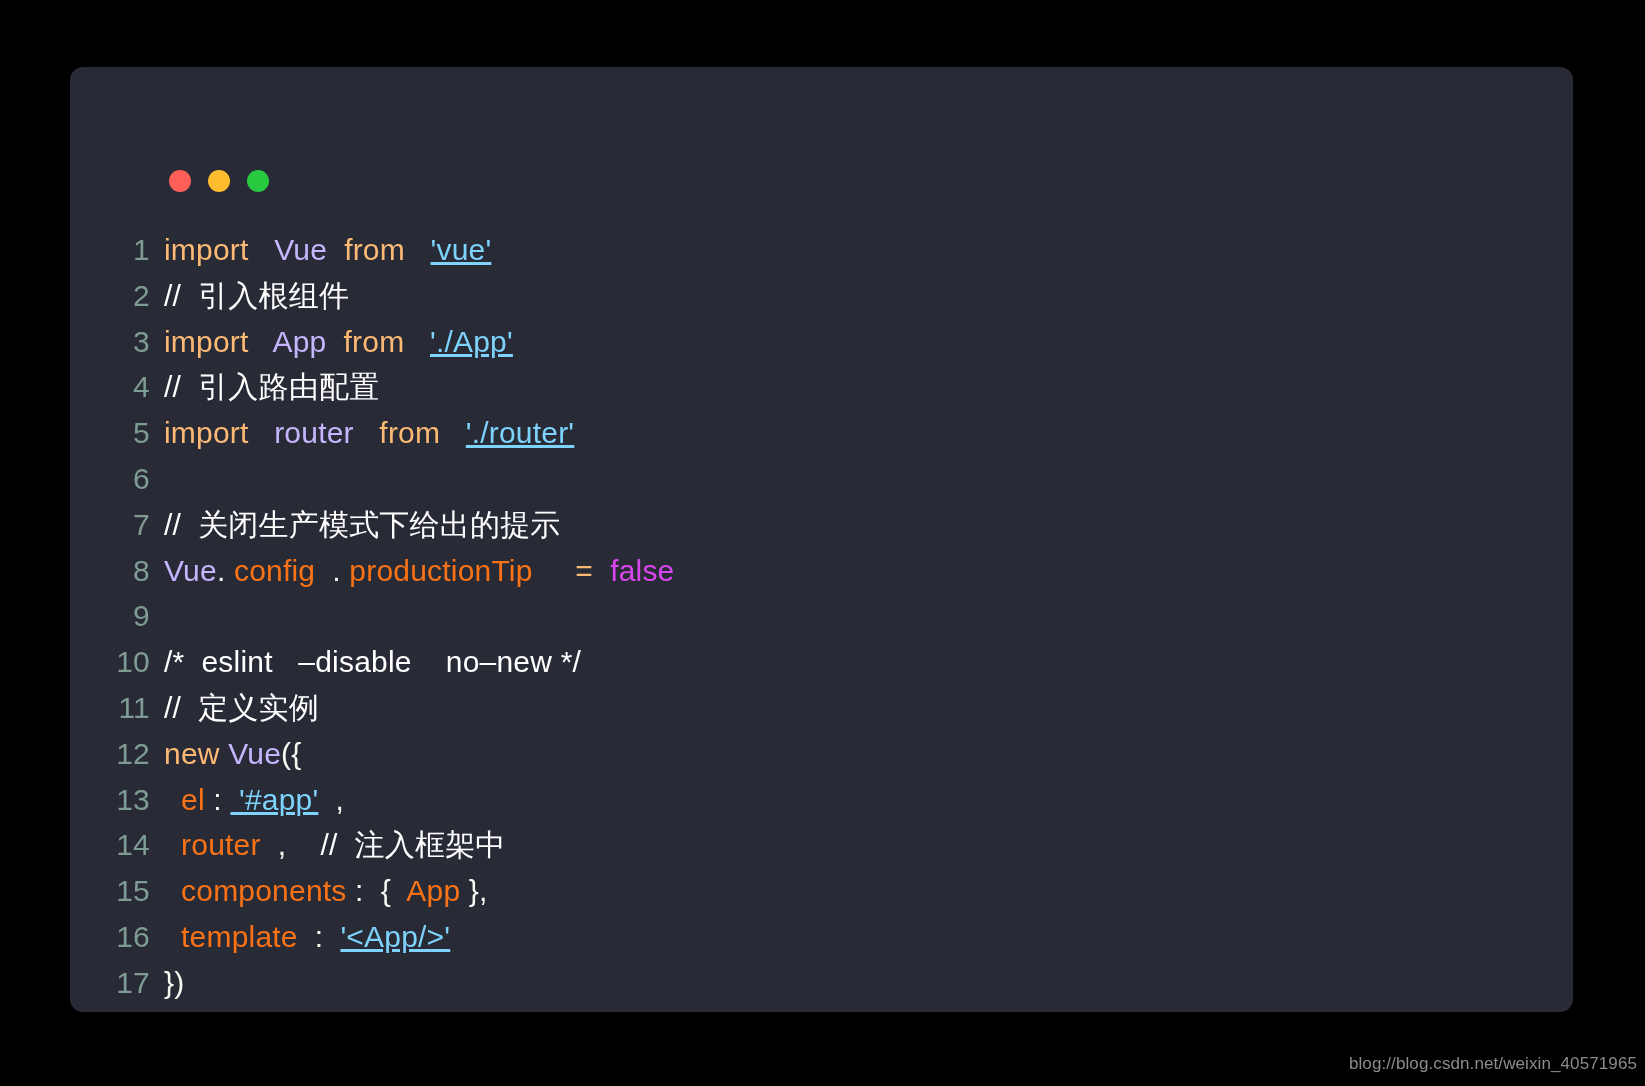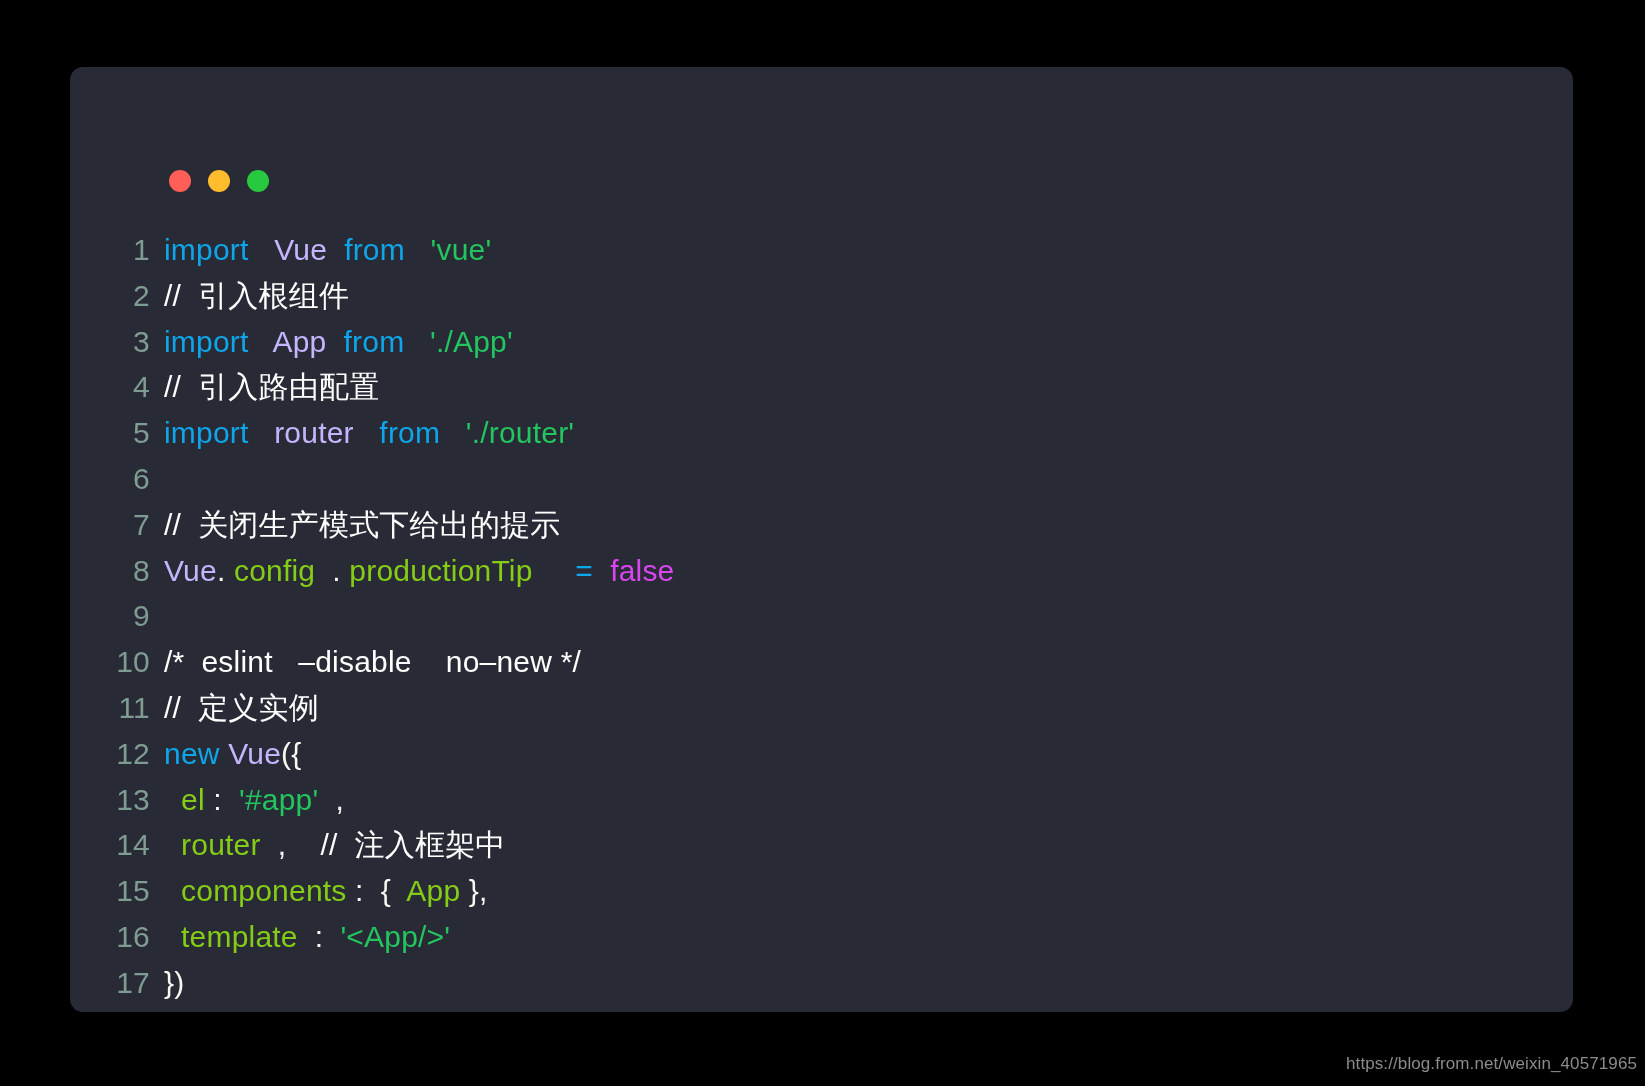--- a/index.html
+++ b/index.html
@@ -67,25 +67,25 @@
     width: 46px;
     text-align: right;
     color: #7f9c93;
     margin-right: 14px;
     font-size: 30px;
   }
 
   .code-text { color: #f8f8f2; }
 
   
-  .tk-kw      { color: #0ea5e9; }  
+  .tk-kw      { color: #fdba74; }  
   .tk-cls     { color: #c4b5fd; }  
-  .tk-str     { color: #22c55e; }  
+  .tk-str     { color: #7dd3fc; text-decoration: underline; }  
   .tk-com     { color: #ffffff; }  
-  .tk-prop    { color: #84cc16; }  
+  .tk-prop    { color: #f97316; }  
   .tk-const   { color: #d946ef; }  
   .tk-punc    { color: #f8f8f2; }  
 
   #watermark {
     position: absolute;
     right: 8px;
     bottom: 12px;
     color: #8b8b8b;
     font-size: 17px;
     letter-spacing: 0.1px;
@@ -100,13 +100,13 @@
   <div id="titlebar">
     <span class="dot red"></span>
     <span class="dot yellow"></span>
     <span class="dot green"></span>
   </div>
 
   <div id="code"><div class="line"><span class="ln">1</span><span class="code-text"><span class="tk-kw">import</span><span class="tk-punc">   </span><span class="tk-cls">Vue</span><span class="tk-punc">  </span><span class="tk-kw">from</span><span class="tk-punc">   </span><span class="tk-str">'vue'</span></span></div><div class="line"><span class="ln">2</span><span class="code-text"><span class="tk-com">//  引入根组件</span></span></div><div class="line"><span class="ln">3</span><span class="code-text"><span class="tk-kw">import</span><span class="tk-punc">   </span><span class="tk-cls">App</span><span class="tk-punc">  </span><span class="tk-kw">from</span><span class="tk-punc">   </span><span class="tk-str">'./App'</span></span></div><div class="line"><span class="ln">4</span><span class="code-text"><span class="tk-com">//  引入路由配置</span></span></div><div class="line"><span class="ln">5</span><span class="code-text"><span class="tk-kw">import</span><span class="tk-punc">   </span><span class="tk-cls">router</span><span class="tk-punc">   </span><span class="tk-kw">from</span><span class="tk-punc">   </span><span class="tk-str">'./router'</span></span></div><div class="line"><span class="ln">6</span><span class="code-text"></span></div><div class="line"><span class="ln">7</span><span class="code-text"><span class="tk-com">//  关闭生产模式下给出的提示</span></span></div><div class="line"><span class="ln">8</span><span class="code-text"><span class="tk-cls">Vue</span><span class="tk-punc">.</span><span class="tk-prop"> config</span><span class="tk-punc">  . </span><span class="tk-prop">productionTip</span><span class="tk-punc">     </span><span class="tk-kw">=</span><span class="tk-punc">  </span><span class="tk-const">false</span></span></div><div class="line"><span class="ln">9</span><span class="code-text"></span></div><div class="line"><span class="ln">10</span><span class="code-text"><span class="tk-com">/*  eslint   –disable    no–new */</span></span></div><div class="line"><span class="ln">11</span><span class="code-text"><span class="tk-com">//  定义实例</span></span></div><div class="line"><span class="ln">12</span><span class="code-text"><span class="tk-kw">new</span><span class="tk-punc"> </span><span class="tk-cls">Vue</span><span class="tk-punc">({</span></span></div><div class="line"><span class="ln">13</span><span class="code-text"><span class="tk-punc">  </span><span class="tk-prop">el</span><span class="tk-punc"> : </span><span class="tk-str"> '#app'</span><span class="tk-punc">  ,</span></span></div><div class="line"><span class="ln">14</span><span class="code-text"><span class="tk-punc">  </span><span class="tk-prop">router</span><span class="tk-punc">  ,</span><span class="tk-punc">    </span><span class="tk-com">//  注入框架中</span></span></div><div class="line"><span class="ln">15</span><span class="code-text"><span class="tk-punc">  </span><span class="tk-prop">components</span><span class="tk-punc"> :</span><span class="tk-punc">  {  </span><span class="tk-prop">App</span><span class="tk-punc"> },</span></span></div><div class="line"><span class="ln">16</span><span class="code-text"><span class="tk-punc">  </span><span class="tk-prop">template</span><span class="tk-punc">  :  </span><span class="tk-str">'&lt;App/&gt;'</span></span></div><div class="line"><span class="ln">17</span><span class="code-text"><span class="tk-punc">})</span></span></div></div>
 
 </div>
 
-<div id="watermark">https://blog.from.net/weixin_40571965</div>
+<div id="watermark">blog://blog.csdn.net/weixin_40571965</div>
 
 </body></html>

